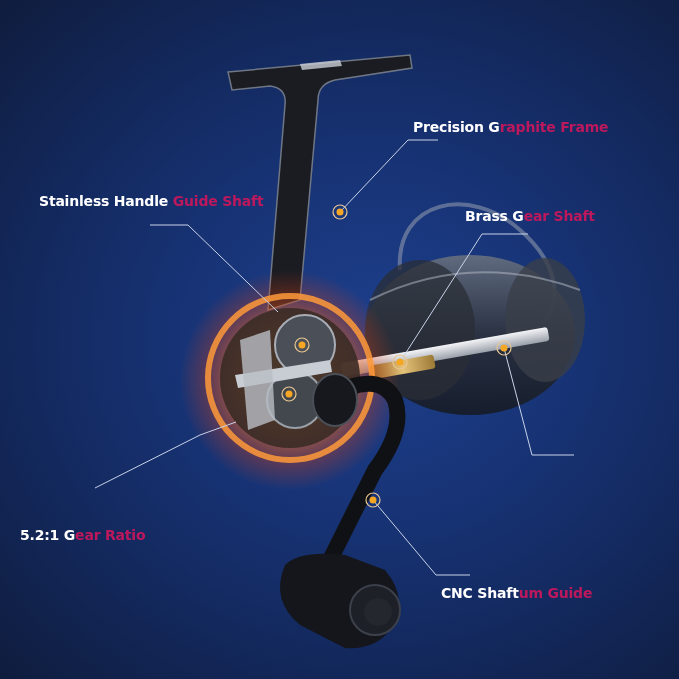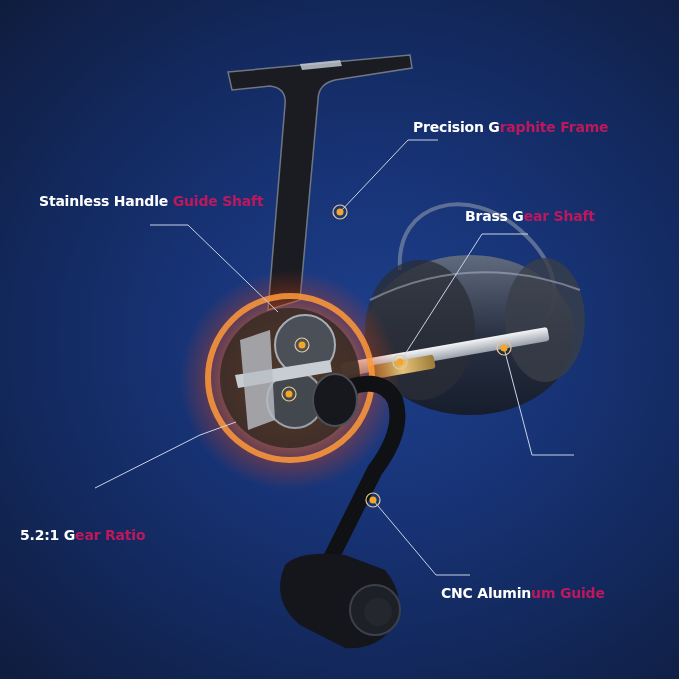--- a/index.html
+++ b/index.html
@@ -112,16 +112,16 @@
   <div class="label" style="left:465px;top:208px;text-align:right;">
     <span class="w">Brass G</span><span class="g">ear Shaft</span>
   </div>
 
 
   <div class="label" style="left:20px;top:499px;margin-top:28px;">
     <span class="w">5.2:1 G</span><span class="g">ear Ratio</span>
   </div>
 
   <div class="label" style="left:441px;top:585px;">
-    <span class="w">CNC Alumin</span><span class="g">um Guide</span>
+    <span class="w">CNC Shaft</span><span class="g">um Guide</span>
   </div>
 
 </div>
 
 </body></html>

